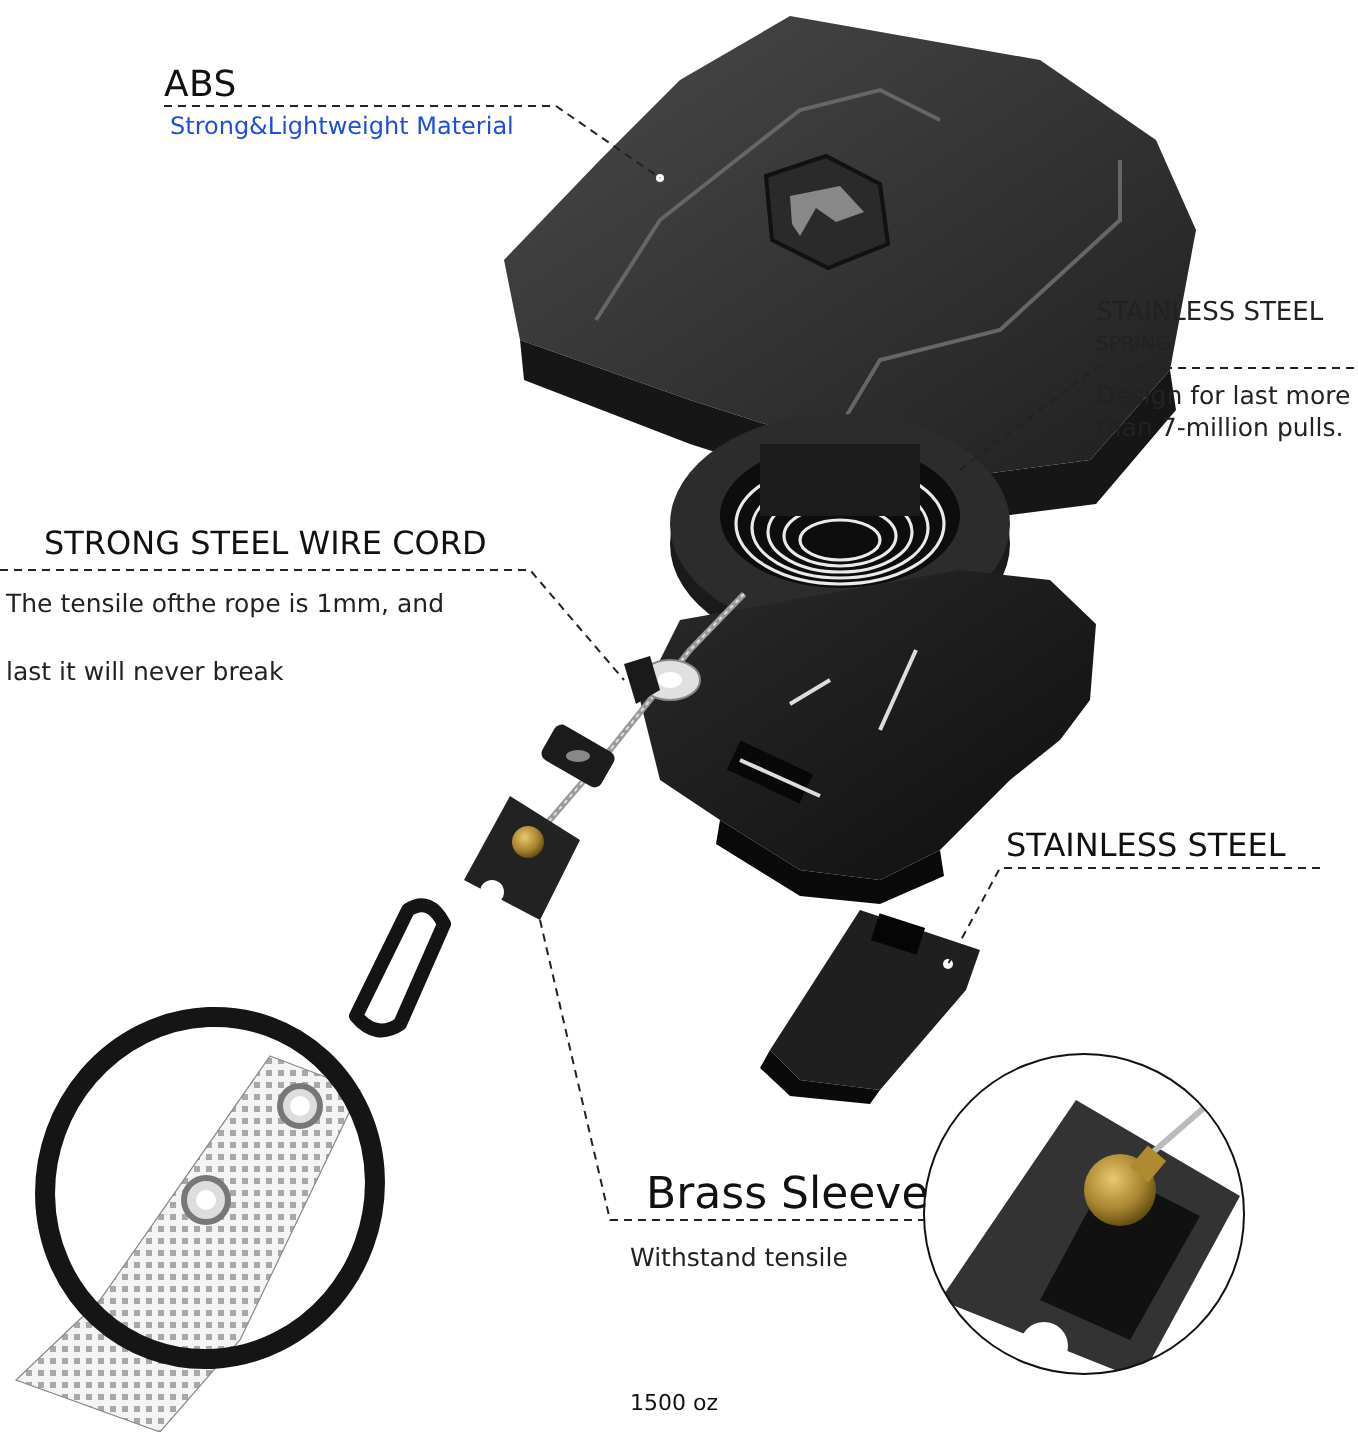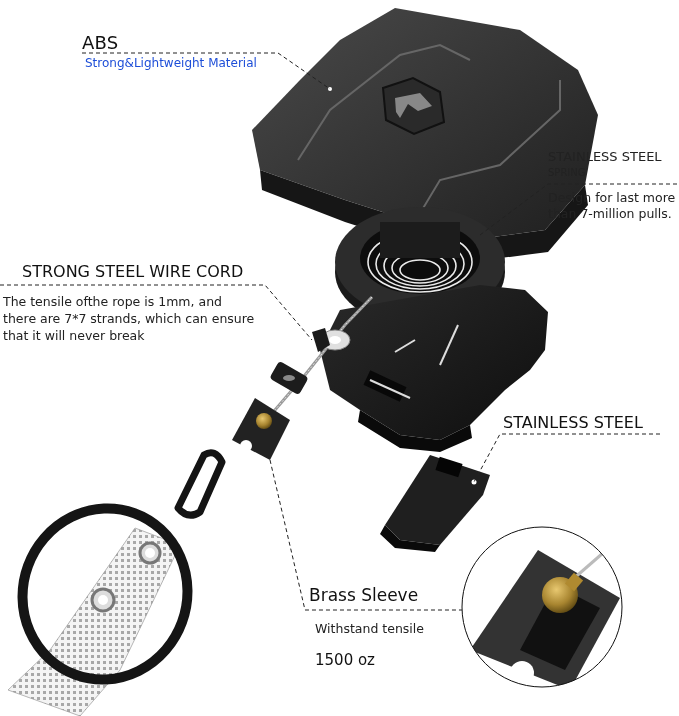--- a/index.html
+++ b/index.html
@@ -4,21 +4,21 @@
 <style>
   html, body { margin:0; padding:0; background:#ffffff; }
   body { width:679px; height:716px; position:relative; overflow:hidden;
          font-family:"DejaVu Sans", "Liberation Sans", sans-serif; color:#111; }
   .canvas { position:absolute; left:0; top:0; width:679px; height:716px; }
   .label { position:absolute; white-space:nowrap; line-height:1.2; }
   .title-lg { font-size:18px; letter-spacing:0.2px; }
   .title-md { font-size:16px; }
   .desc { font-size:12.5px; line-height:17px; color:#222; }
   .desc-sm { font-size:12px; color:#1d4ed8; }
-  .big-val { font-size:15px; }
+  .big-val { font-size:11px;margin-top:44px; }
 </style>
 </head>
 <body>
 
 <div class="canvas">
 
   <svg width="679" height="716" viewBox="0 0 679 716" style="position:absolute;left:0;top:0">
     <defs>
       <linearGradient id="topGrad" x1="0" y1="0" x2="1" y2="1">
         <stop offset="0" stop-color="#4a4a4a"></stop>
@@ -142,22 +142,21 @@
   <div class="label title-lg" style="left:82px;top:32px;">ABS</div>
   <div class="label desc-sm" style="left:85px;top:56px;">Strong&amp;Lightweight Material</div>
 
   <div class="label desc" style="left:548px;top:148px;font-size:13px;">STAINLESS STEEL</div>
   <div class="label desc" style="left:548px;top:164px;font-size:10px;">SPRING</div>
   <div class="label desc" style="left:548px;top:189px;">Design for last more</div>
   <div class="label desc" style="left:548px;top:205px;">than 7-million pulls.</div>
 
   <div class="label title-md" style="left:2px;top:262px;margin-left:20px;">STRONG STEEL WIRE CORD</div>
   <div class="label desc" style="left:3px;top:293px;">The tensile ofthe rope is 1mm, and</div>
-  <div class="label desc" style="left:3px;top:310px;">there are 7*7 strands, which can ensure</div>
-  <div class="label desc" style="left:3px;top:327px;">that it will never break</div>
+  <div class="label desc" style="left:3px;top:327px;">last it will never break</div>
 
   <div class="label title-md" style="left:503px;top:413px;">STAINLESS STEEL</div>
 
-  <div class="label title-md" style="left:309px;top:585px;font-size:17px;">Brass Sleeve</div>
+  <div class="label title-md" style="left:323px;top:585px;font-size:22px;">Brass Sleeve</div>
   <div class="label desc" style="left:315px;top:620px;">Withstand tensile</div>
   <div class="label big-val" style="left:315px;top:651px;">1500 oz</div>
 
 </div>
 
 </body></html>

